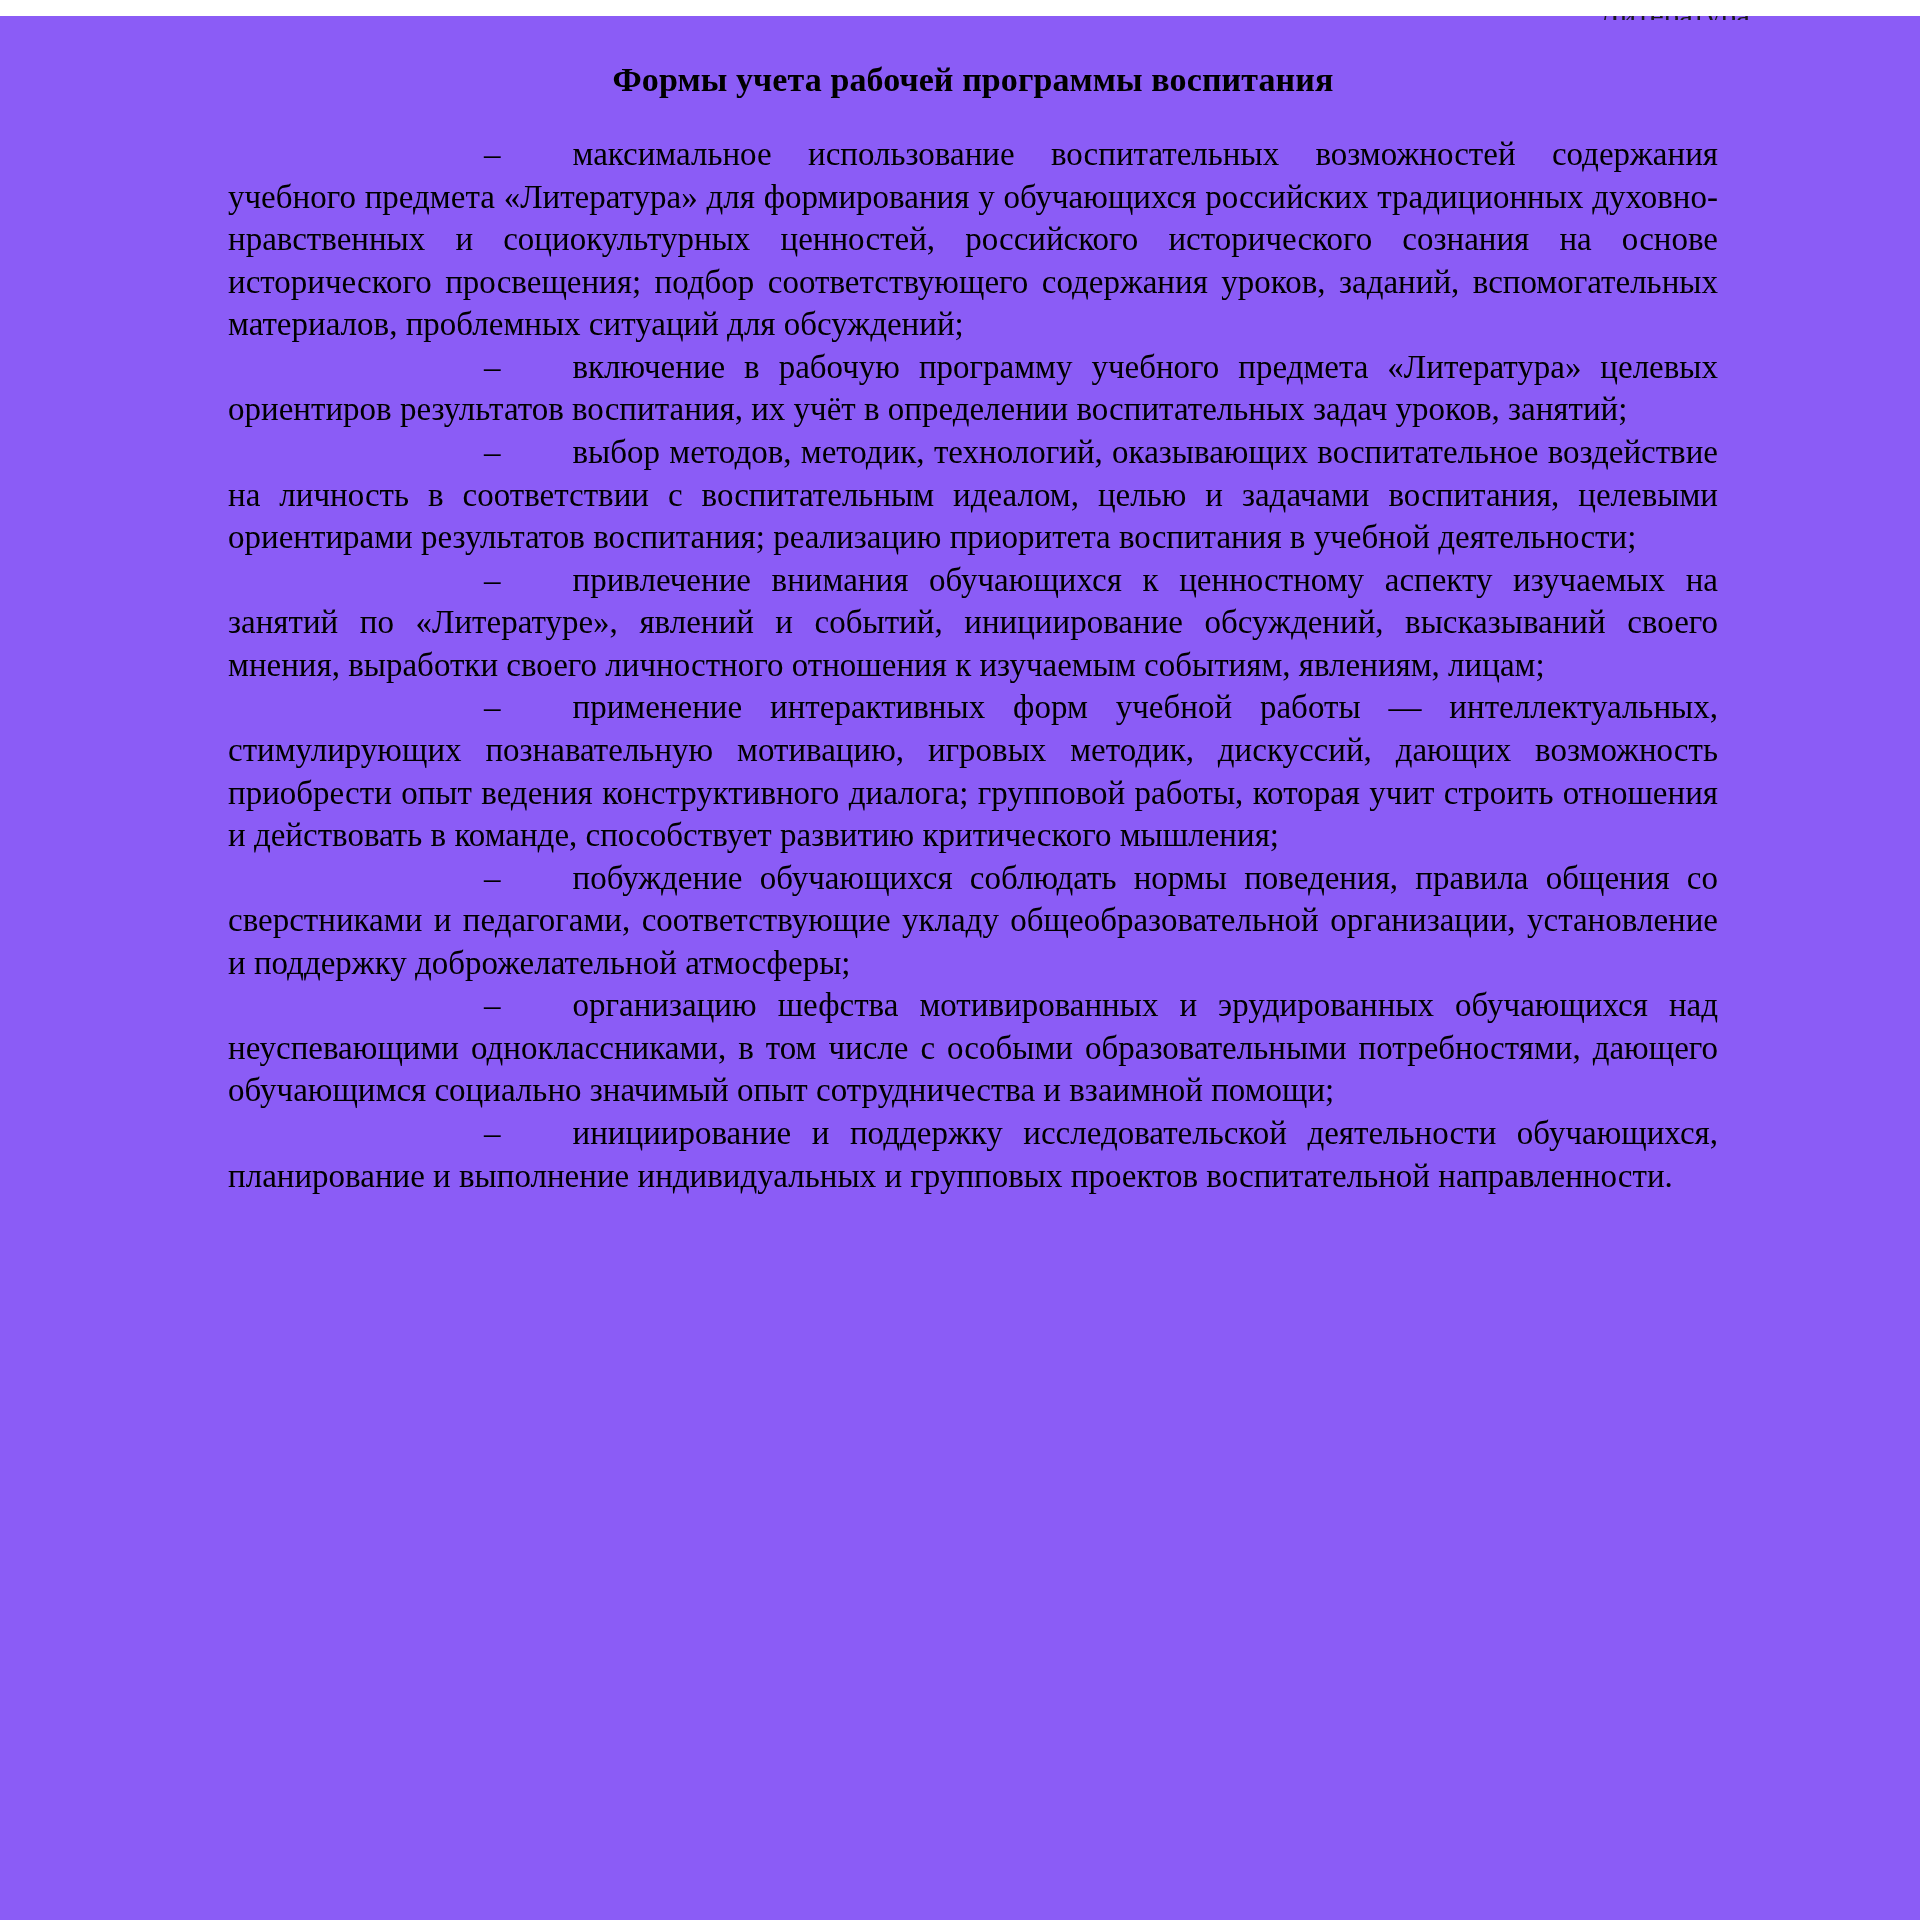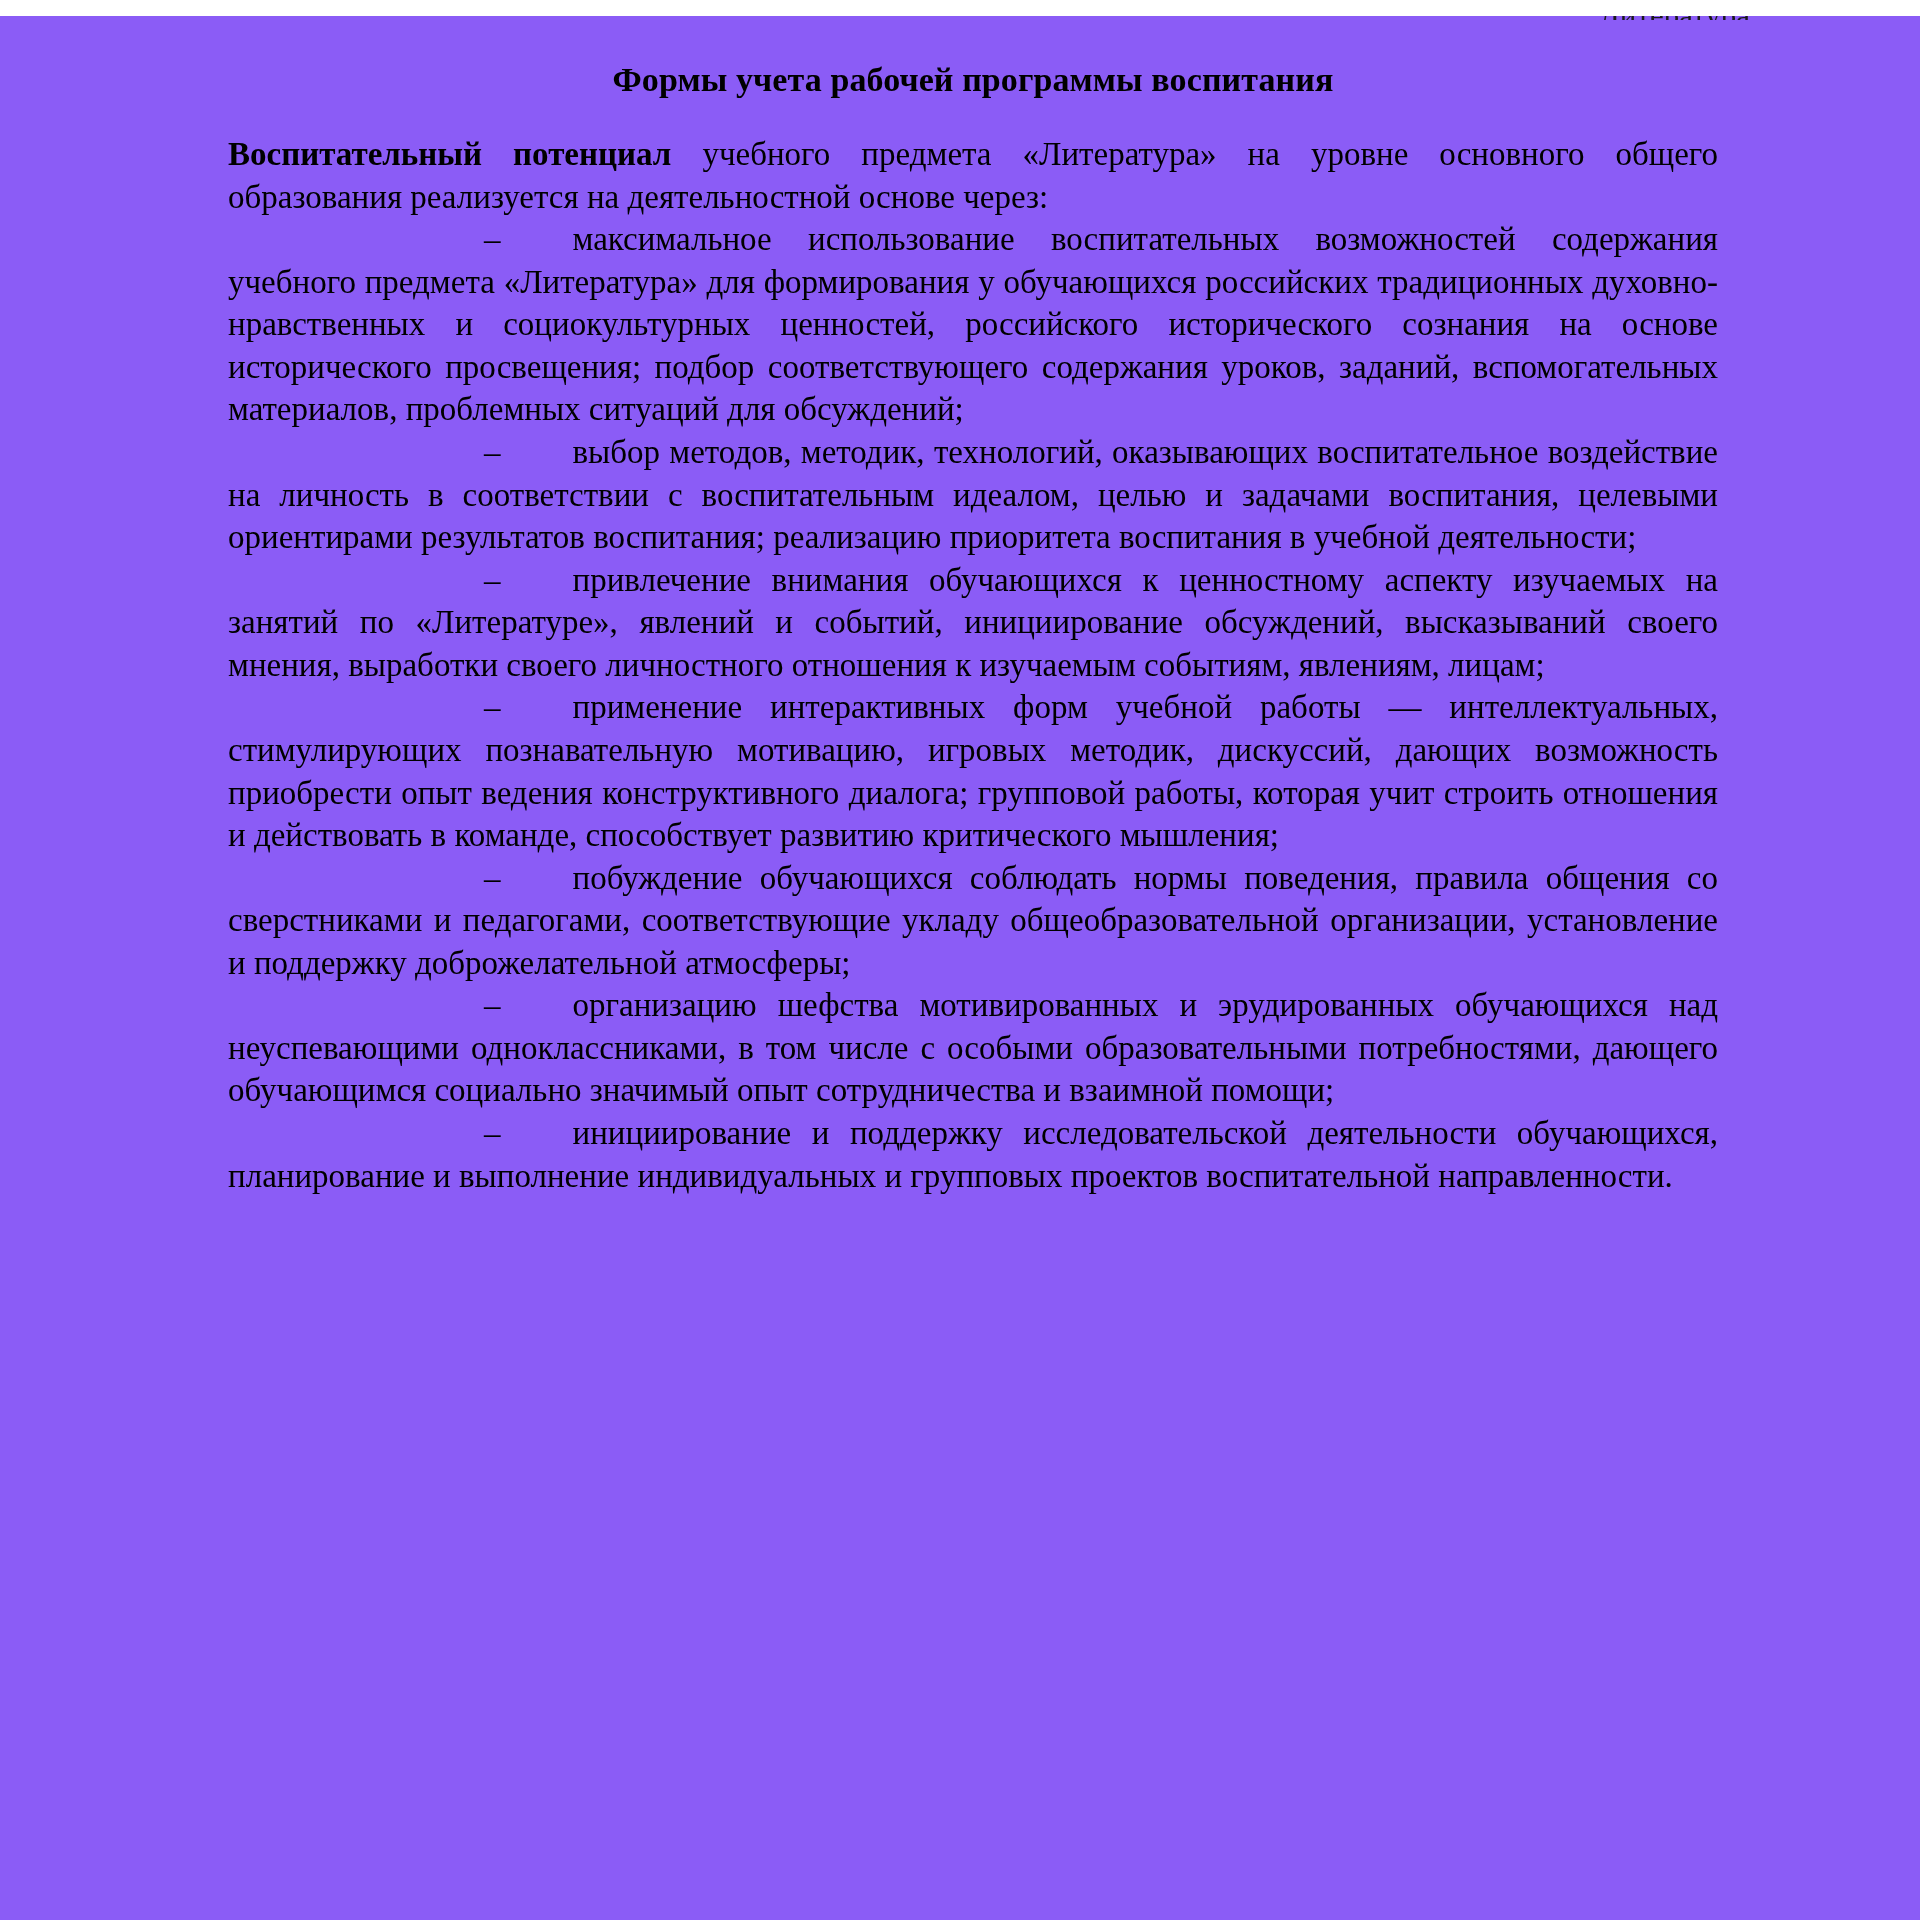--- a/index.html
+++ b/index.html
@@ -78,24 +78,24 @@
 <body>
 
 <div class="page">
 
   <div class="header-runner">Литература</div>
 
   <div class="content">
 
     <h1 class="doc-title">Формы учета рабочей программы воспитания</h1>
 
-    <p class="body-par lead"><span class="lead-bold">Воспитательный потенциал</span><span> учебного предмета «Литература» на уровне основного общего образования реализуется на деятельностной основе через:</span></p>
 
     <p class="body-par bullet"><span class="dash-marker">–</span><span class="tab-gap"></span><span>максимальное использование воспитательных возможностей содержания учебного предмета «Литература» для формирования у обучающихся российских традиционных духовно-нравственных и социокультурных ценностей, российского исторического сознания на основе исторического просвещения; подбор соответствующего содержания уроков, заданий, вспомогательных материалов, проблемных ситуаций для обсуждений;</span></p>
 
+    <p class="body-par bullet"><span class="dash-marker">–</span><span class="tab-gap"></span><span>включение в рабочую программу учебного предмета «Литература» целевых ориентиров результатов воспитания, их учёт в определении воспитательных задач уроков, занятий;</span></p>
 
     <p class="body-par bullet"><span class="dash-marker">–</span><span class="tab-gap"></span><span>выбор методов, методик, технологий, оказывающих воспитательное воздействие на личность в соответствии с воспитательным идеалом, целью и задачами воспитания, целевыми ориентирами результатов воспитания; реализацию приоритета воспитания в учебной деятельности;</span></p>
 
     <p class="body-par bullet"><span class="dash-marker">–</span><span class="tab-gap"></span><span>привлечение внимания обучающихся к ценностному аспекту изучаемых на занятий по «Литературе», явлений и событий, инициирование обсуждений, высказываний своего мнения, выработки своего личностного отношения к изучаемым событиям, явлениям, лицам;</span></p>
 
     <p class="body-par bullet"><span class="dash-marker">–</span><span class="tab-gap"></span><span>применение интерактивных форм учебной работы — интеллектуальных, стимулирующих познавательную мотивацию, игровых методик, дискуссий, дающих возможность приобрести опыт ведения конструктивного диалога; групповой работы, которая учит строить отношения и действовать в команде, способствует развитию критического мышления;</span></p>
 
     <p class="body-par bullet"><span class="dash-marker">–</span><span class="tab-gap"></span><span>побуждение обучающихся соблюдать нормы поведения, правила общения со сверстниками и педагогами, соответствующие укладу общеобразовательной организации, установление и поддержку доброжелательной атмосферы;</span></p>
 
     <p class="body-par bullet"><span class="dash-marker">–</span><span class="tab-gap"></span><span>организацию шефства мотивированных и эрудированных обучающихся над неуспевающими одноклассниками, в том числе с особыми образовательными потребностями, дающего обучающимся социально значимый опыт сотрудничества и взаимной помощи;</span></p>

